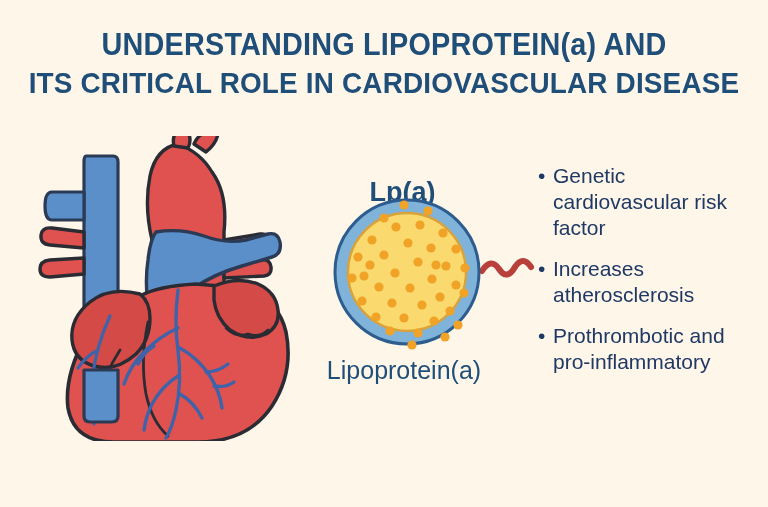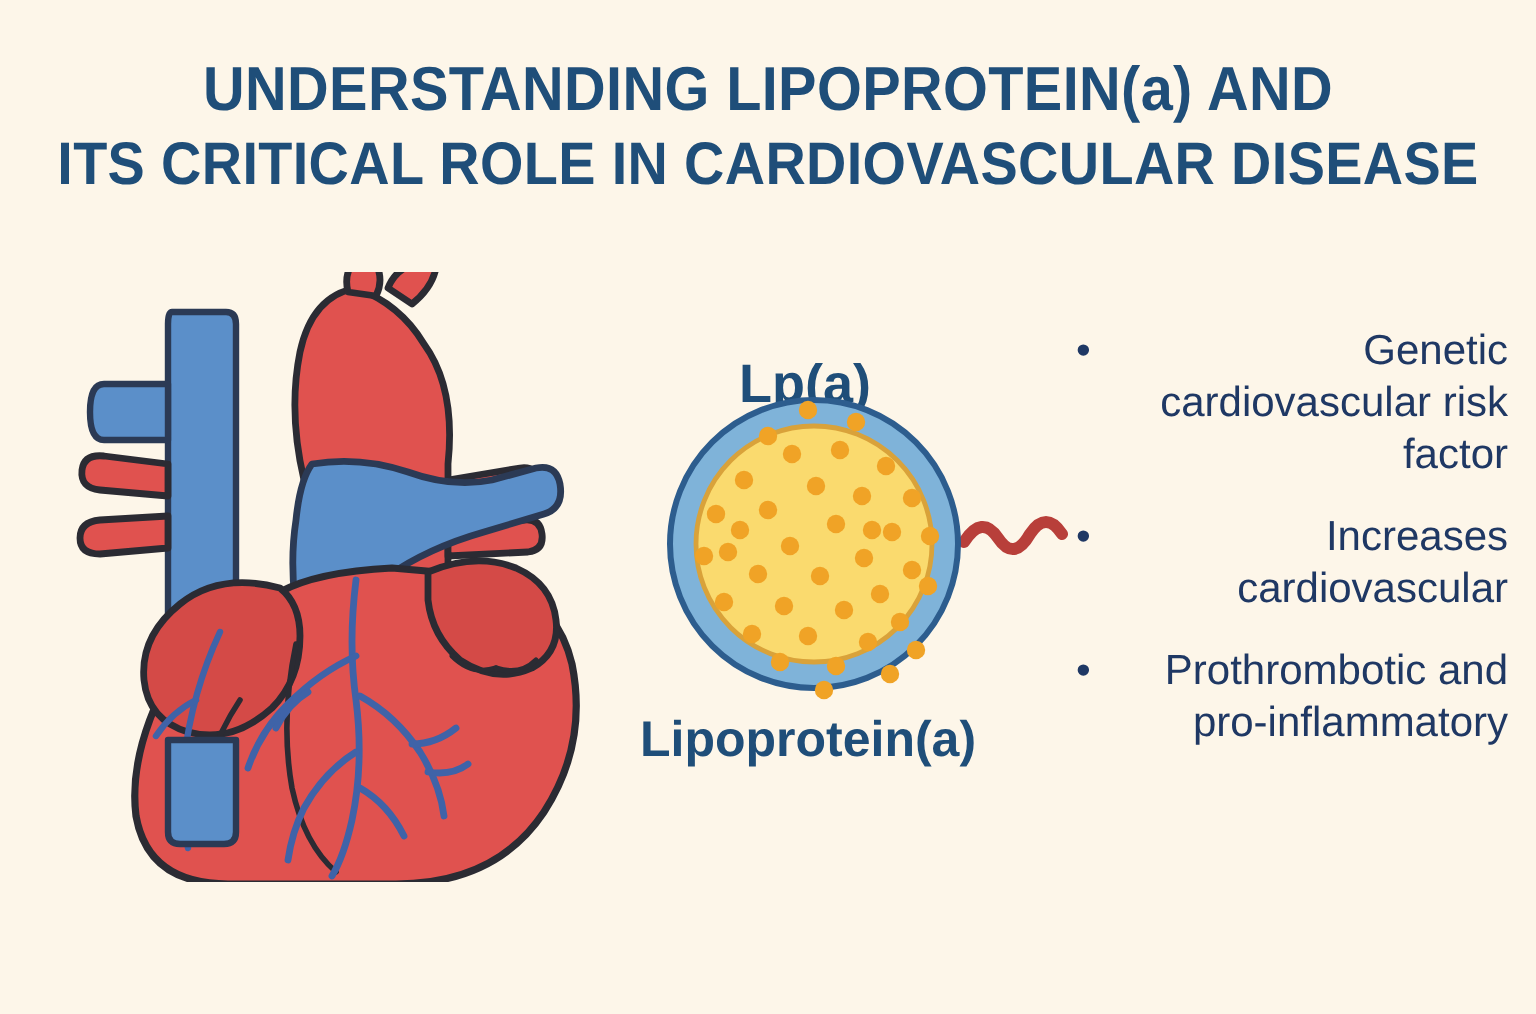--- a/index.html
+++ b/index.html
@@ -74,21 +74,21 @@
     line-height: 32px;
     margin-top: 26px;
   }
   .label-bottom {
     position: absolute;
     left: 290px;
     top: 355px;
     width: 228px;
     text-align: center;
     color: #1f4e79;
-    font-weight: bold;
+    font-weight: normal;
     font-size: 25px;
     line-height: 30px;
   }
 
   
   .facts {
     position: absolute;
     left: 538px;
     top: 163px;
     width: 216px;
@@ -106,21 +106,20 @@
   }
   .fact-bullet {
     flex: 0 0 auto;
     width: 15px;
     font-size: 21px;
     line-height: 26px;
     color: #1f3864;
   }
   .fact-text {
     flex: 1 1 auto;
-    text-align: right;
   }
 </style>
 </head>
 <body>
 
 <div id="infographic">
 
   <div class="title-block">
     <span class="title-line line1">UNDERSTANDING LIPOPROTEIN(a) AND</span>
     <span class="title-line line2">ITS CRITICAL ROLE IN CARDIOVASCULAR DISEASE</span>
@@ -265,21 +264,21 @@
 
   <div class="label-bottom">Lipoprotein(a)</div>
 
   <div class="facts">
     <div class="fact-item">
       <span class="fact-bullet">•</span>
       <span class="fact-text">Genetic cardiovascular risk factor</span>
     </div>
     <div class="fact-item">
       <span class="fact-bullet">•</span>
-      <span class="fact-text">Increases cardiovascular</span>
+      <span class="fact-text">Increases atherosclerosis</span>
     </div>
     <div class="fact-item">
       <span class="fact-bullet">•</span>
       <span class="fact-text">Prothrombotic and pro-inflammatory</span>
     </div>
   </div>
 
 </div>
 
 </body></html>

